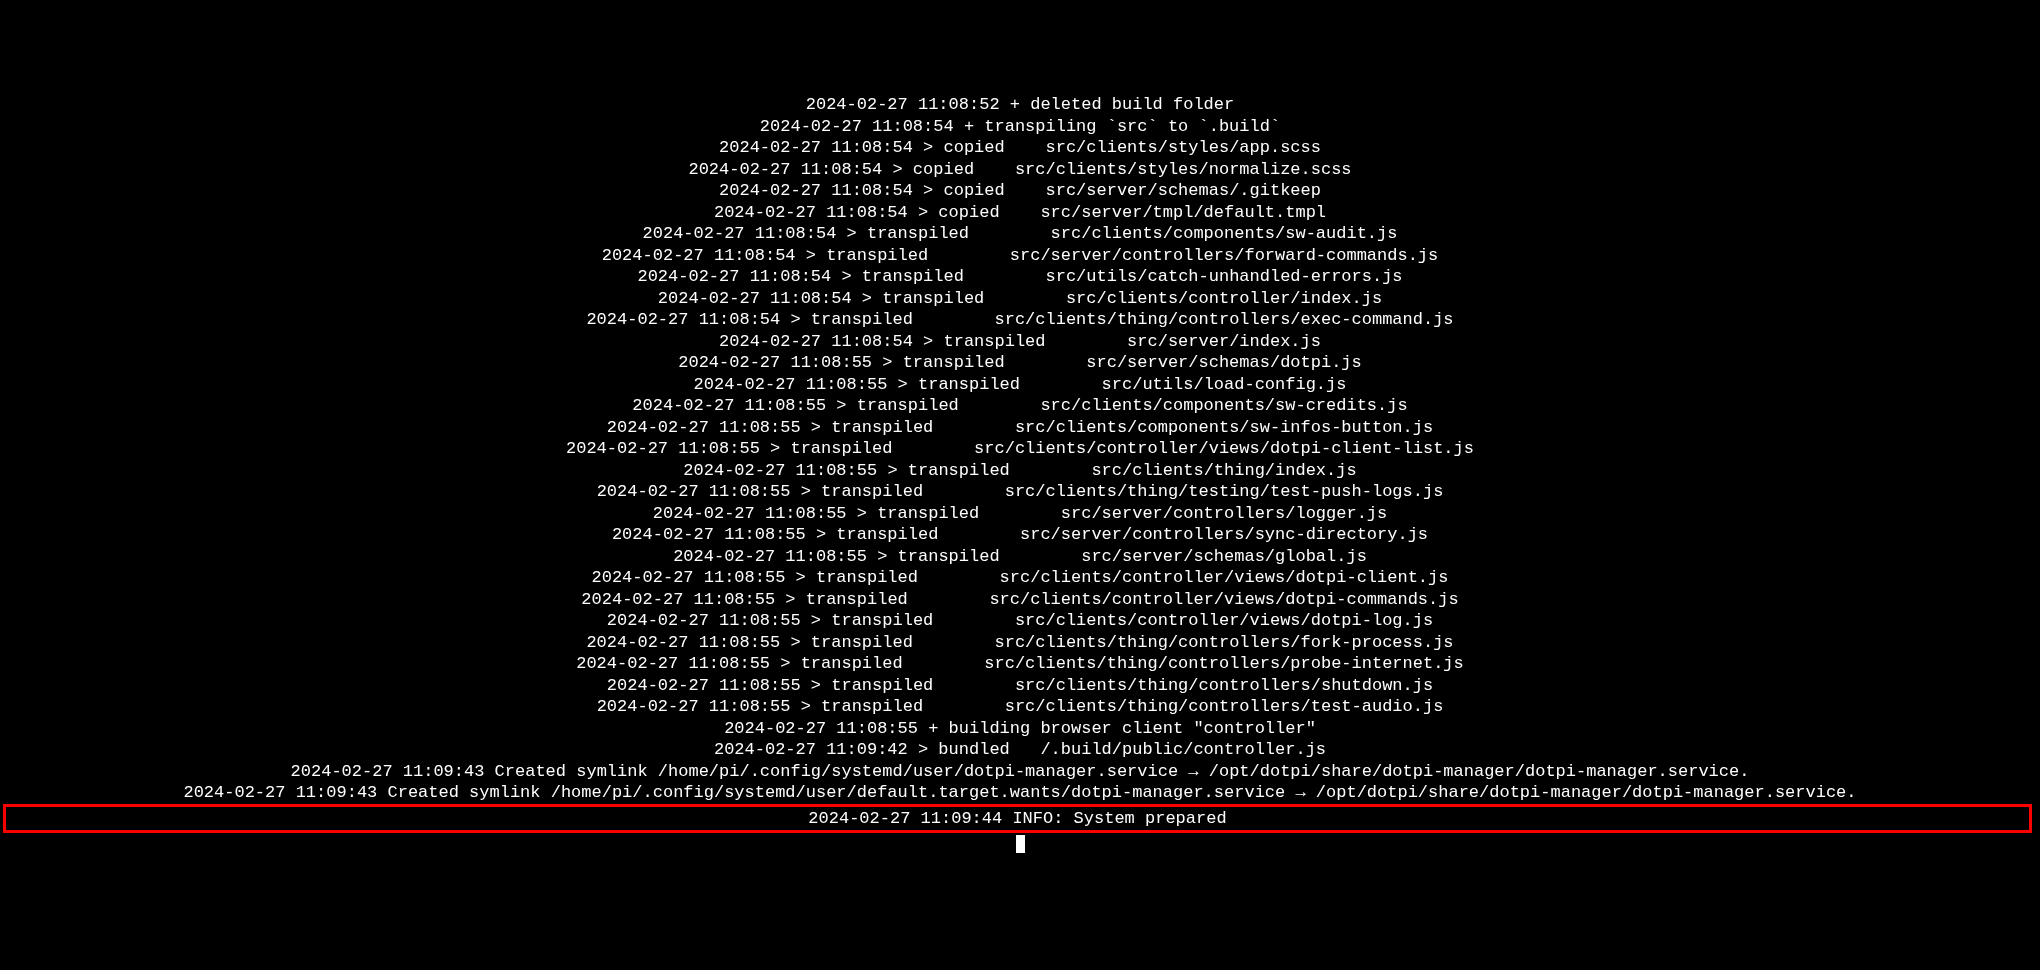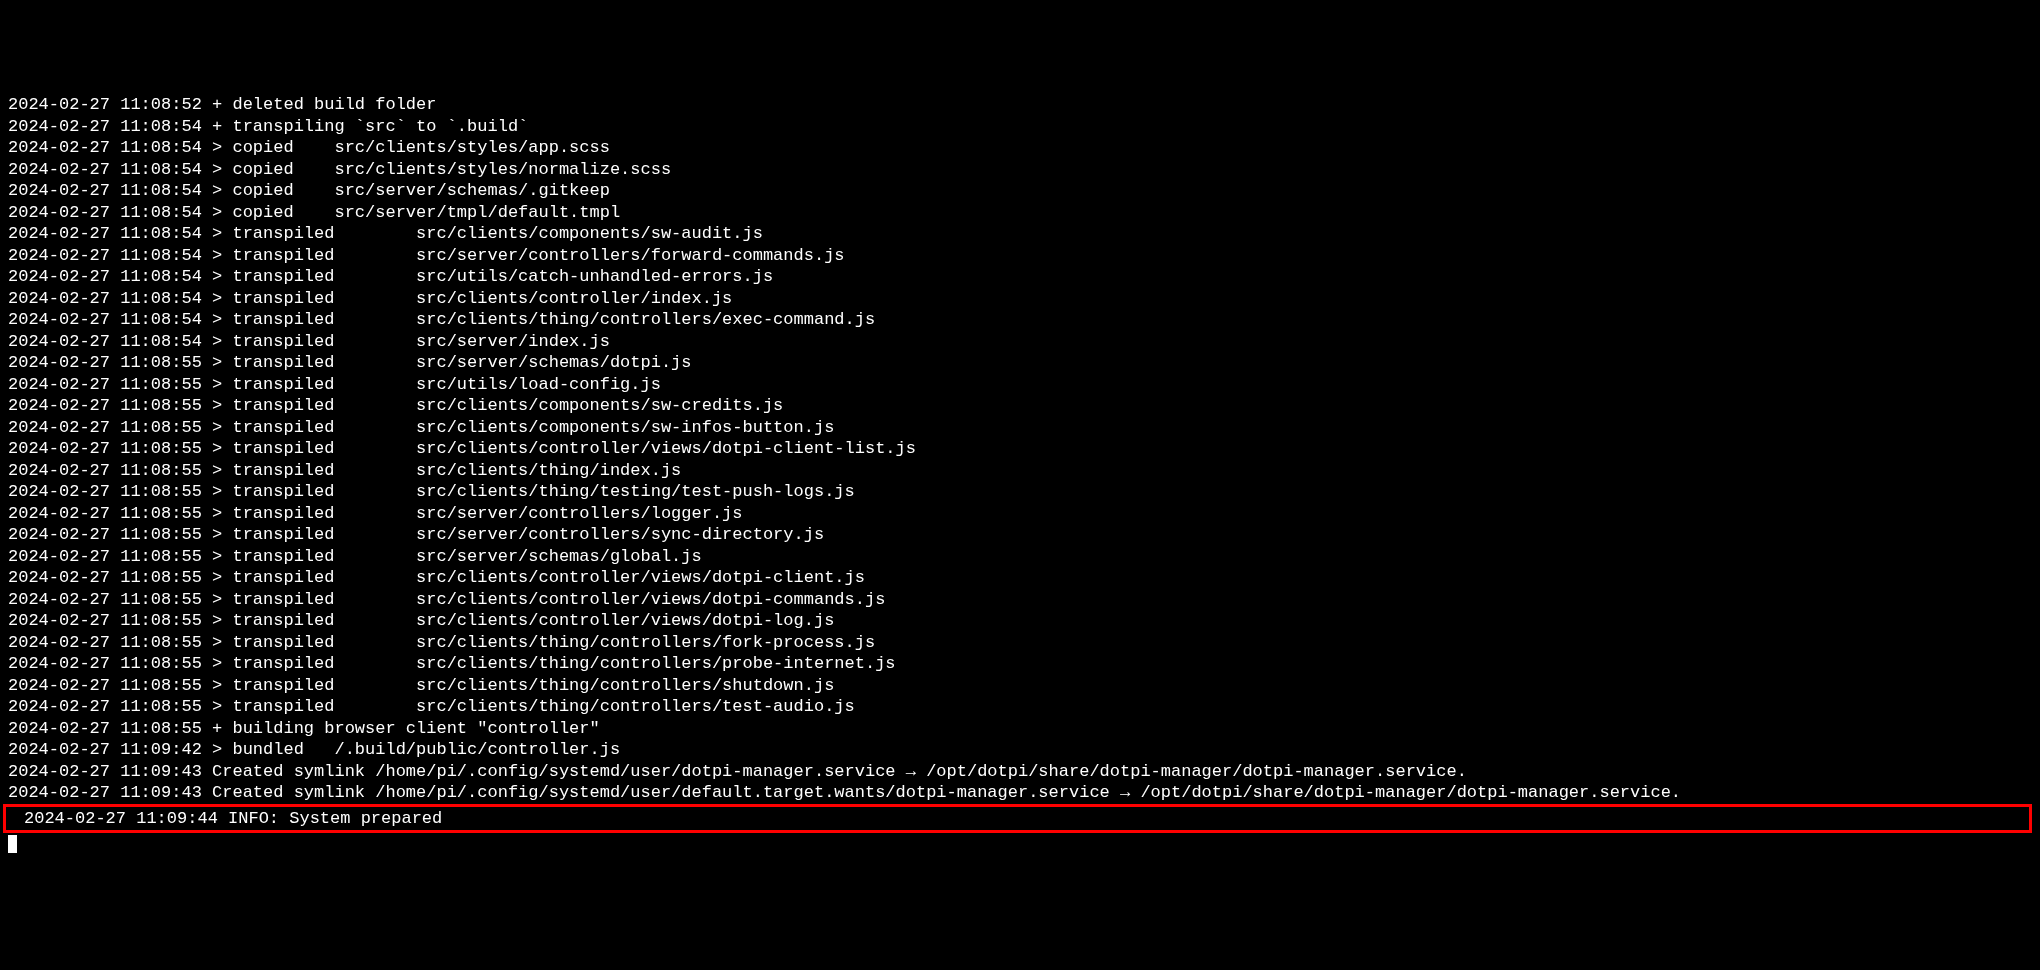--- a/index.html
+++ b/index.html
@@ -1,18 +1,19 @@
 <!DOCTYPE html>
 <html><head>
   <meta charset="utf-8">
   <style>
     * {
       margin: 0;
       padding: 0;
       box-sizing: border-box;
+      text-align: center;
     }
     body {
       background-color: #000000;
       color: #ffffff;
       font-family: 'Menlo', 'Monaco', 'Consolas', 'Courier New', monospace;
       font-size: 17px;
       line-height: 21.5px;
       padding: 8px;
       white-space: pre;
       overflow-x: auto;

